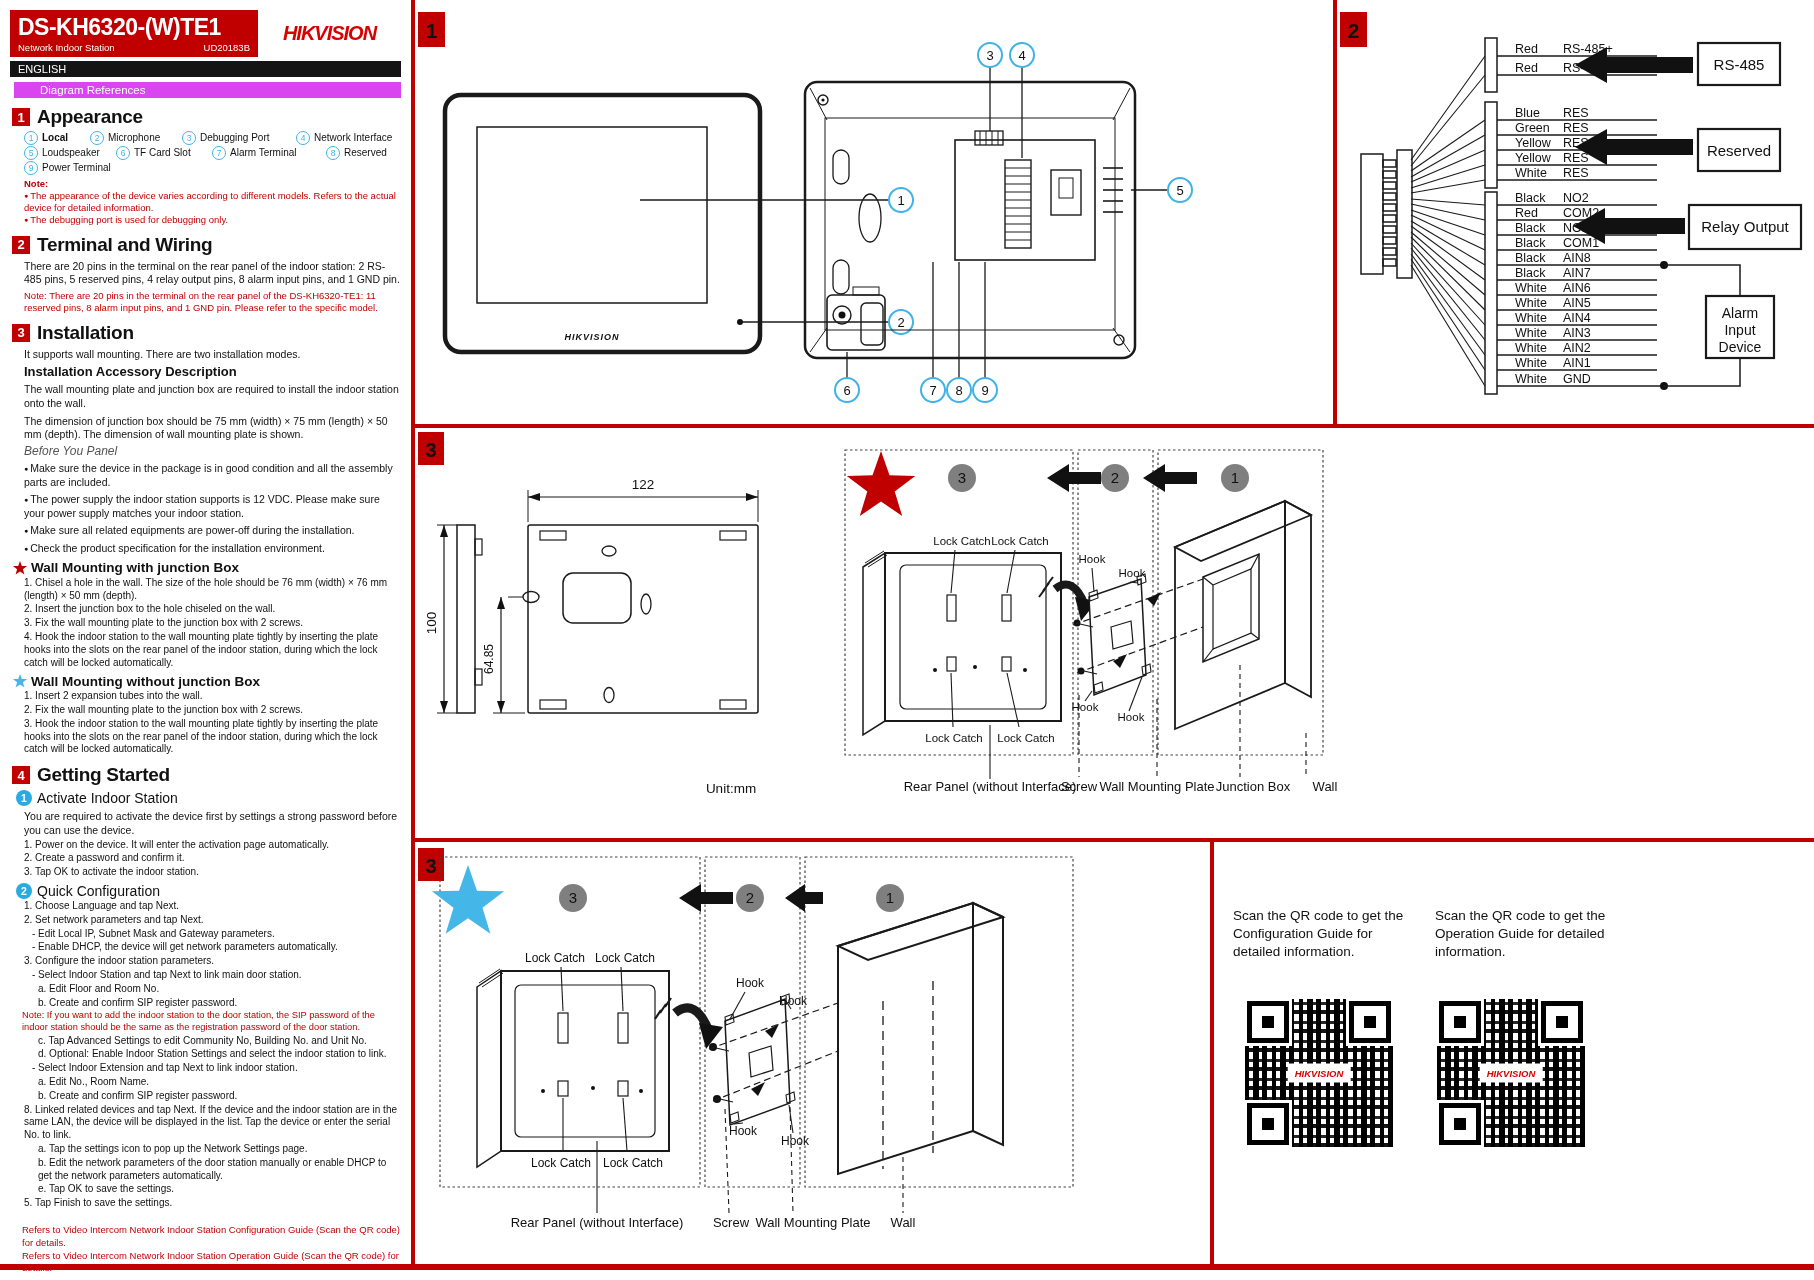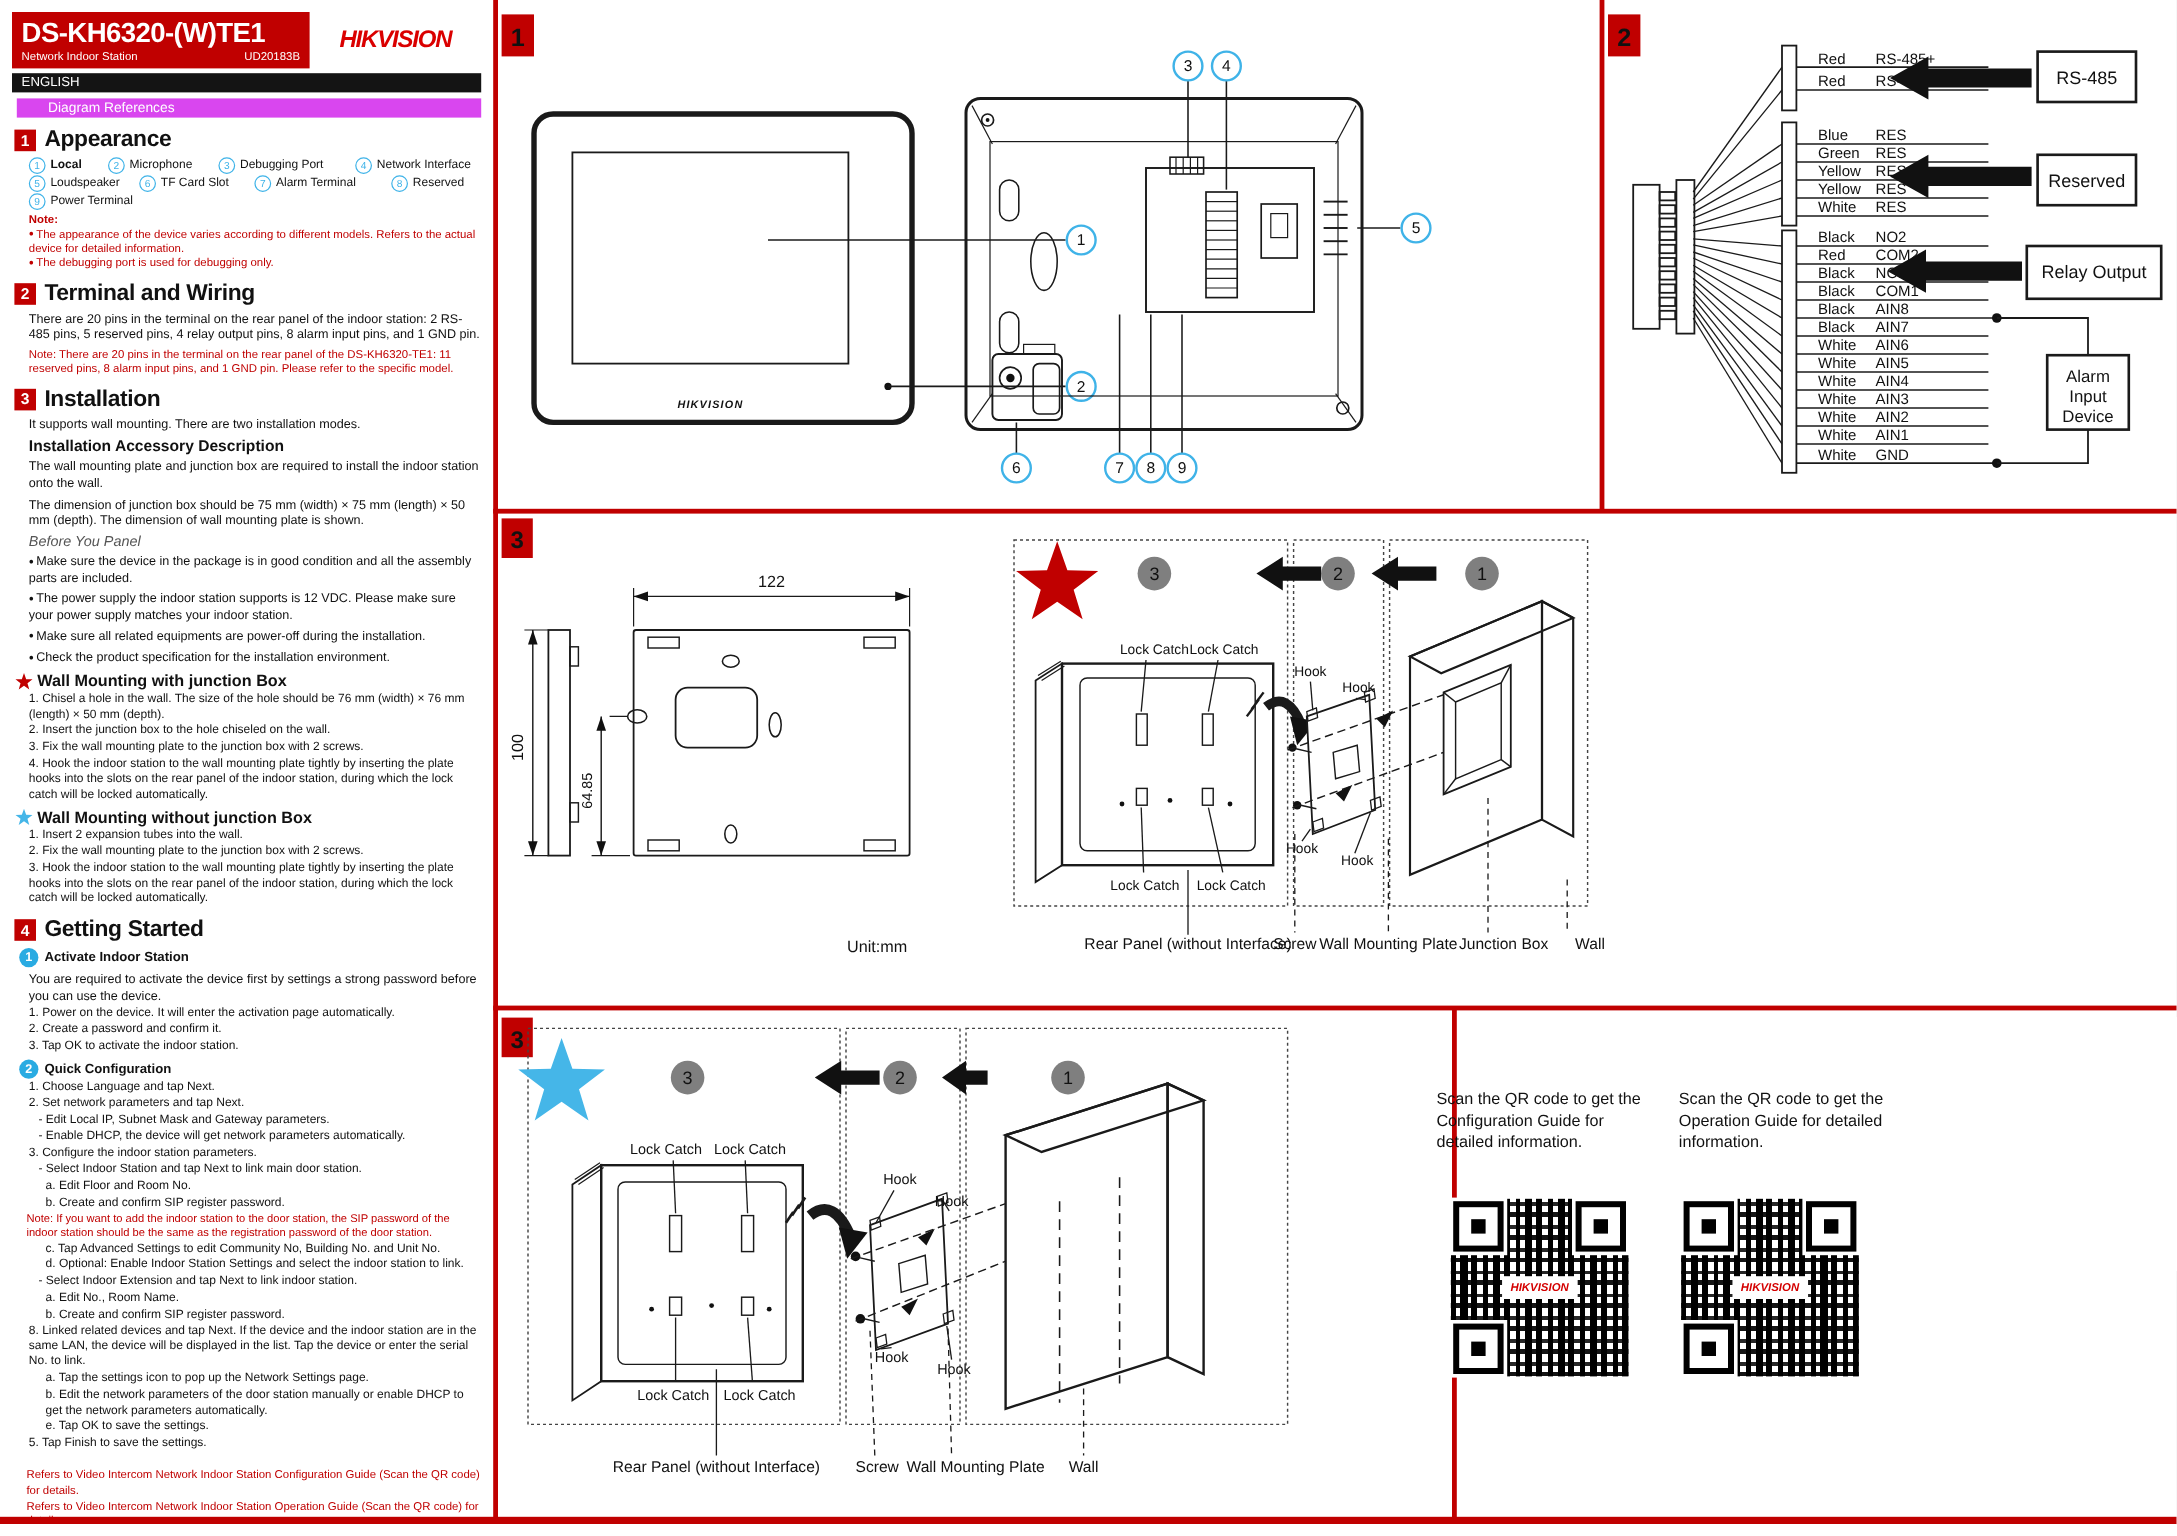--- a/index.html
+++ b/index.html
@@ -25,21 +25,21 @@
   .note{color:#C00000;font-size:9.5px;line-height:1.25;margin:3px 12px 0 24px;}
   .note .nb{font-weight:bold;}
   .body{font-size:10.5px;line-height:1.3;margin:4px 10px 0 24px;}
   .steps{font-size:10px;line-height:1.28;margin:1px 10px 0 24px;}
   .sub{font-size:13px;font-weight:bold;margin:3px 10px 0 24px;}
   .bys{font-size:12px;font-style:italic;color:#555;margin:2px 10px 0 24px;}
   .bullet::before{content:"\25CF  ";font-size:7px;vertical-align:1px;}
   .star-h{display:flex;align-items:center;gap:3px;margin:4px 10px 0 12px;font-size:13.5px;font-weight:bold;}
   .gs-h{display:flex;align-items:center;gap:5px;margin:4px 10px 0 16px;}
   .gs-num{width:16px;height:16px;border-radius:50%;background:#29ABE2;color:#fff;font-size:10.5px;font-weight:bold;display:flex;align-items:center;justify-content:center;flex:none;}
-  .gs-title{font-size:11px;font-weight:bold;}
+  .gs-title{font-size:14px;font-weight:normal;}
   .l0{margin-left:24px;}
   .l1{margin-left:32px;}
   .l2{margin-left:38px;}
   .qnote{color:#C00000;font-size:9.3px;line-height:1.25;margin:1px 10px 0 22px;}
   .foot{color:#C00000;font-size:9.5px;line-height:1.35;margin:14px 10px 0 22px;}
   
   .fig{position:absolute;}
   svg text{font-family:"Liberation Sans",sans-serif;fill:#111;}
   .stroke{fill:none;stroke:#1a1a1a;}
   .dashedbox{fill:none;stroke:#444;stroke-width:1.2;stroke-dasharray:2.5 2.5;}
@@ -731,21 +731,21 @@
         <line x1="377" y1="266" x2="380" y2="372"></line>
         <line x1="490" y1="316" x2="490" y2="372"></line>
       </g>
       <text x="184" y="386" font-size="13" text-anchor="middle">Rear  Panel (without Interface)</text>
       <text x="318" y="386" font-size="13" text-anchor="middle">Screw</text>
       <text x="400" y="386" font-size="13" text-anchor="middle">Wall Mounting Plate</text>
       <text x="490" y="386" font-size="13" text-anchor="middle">Wall</text>
     </svg>
   </section>
 
-  <section class="fig" style="left:1178px;top:841px;width:600px;height:426px;">
+  <section class="fig" style="left:1214px;top:841px;width:600px;height:426px;">
     <div class="qr-text" style="left:19px;top:66px;width:178px;">Scan the QR code to get the Configuration Guide for detailed information.</div>
     <div class="qr-text" style="left:221px;top:66px;width:172px;">Scan the QR code to get the Operation Guide for detailed information.</div>
     <div class="qr" style="left:31px;top:158px;">
       <div class="qf tl">
           <div class="qfi"></div>
         </div>
       <div class="qf tr">
           <div class="qfi"></div>
         </div>
       <div class="qf bl">

